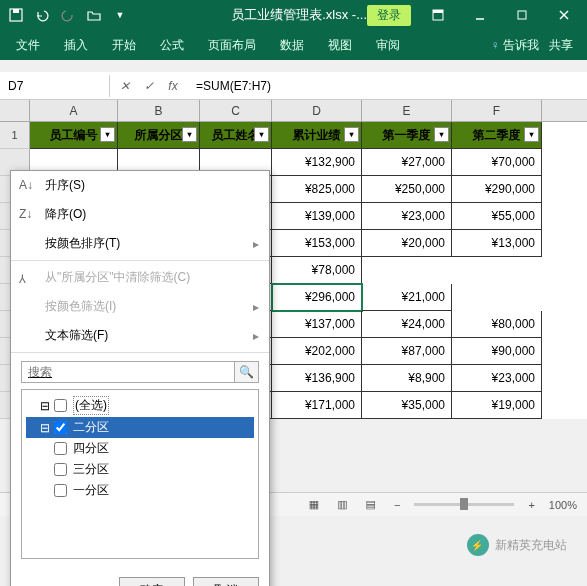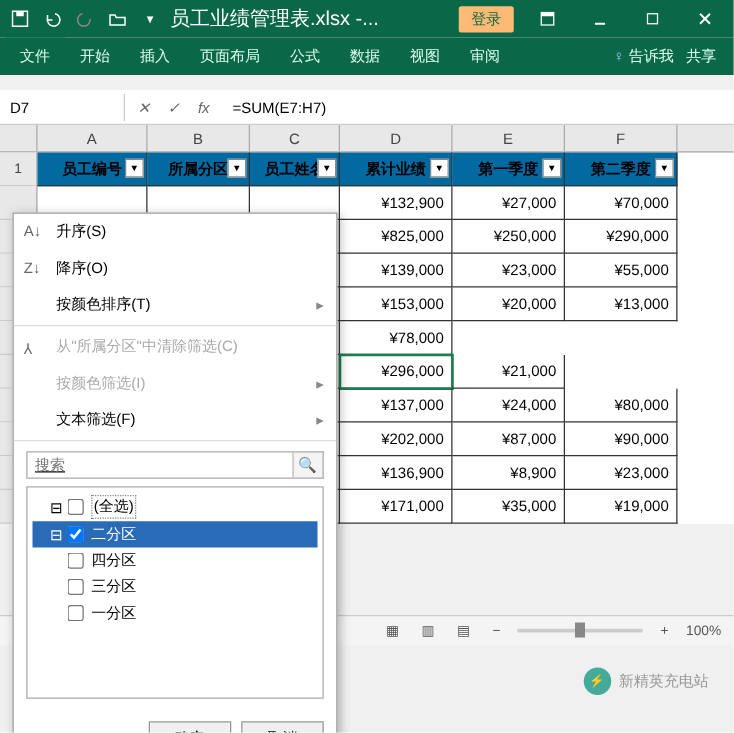--- a/index.html
+++ b/index.html
@@ -1,47 +1,47 @@
 <!DOCTYPE html>
 <html><head>
 <meta charset="utf-8">
 <style>
 * { margin: 0; padding: 0; box-sizing: border-box; font-family: "Microsoft YaHei", Arial, sans-serif; }
 body { background: #f0f0f0; width: 587px; height: 586px; overflow: hidden; position: relative; }
 
 .titlebar { background: #0a6848; height: 30px; display: flex; align-items: center; color: #fff; font-size: 12px; }
 .tb-icons { display: flex; gap: 10px; padding: 0 8px; }
 .tb-icon { width: 16px; height: 16px; display: flex; align-items: center; justify-content: center; cursor: pointer; }
-.tb-title { flex: 1; text-align: left; font-size: 16px; }
-.tb-login { background: #fdba74; color: #0a6848; padding: 2px 10px; border-radius: 2px; font-size: 12px; margin-right: 8px; cursor: pointer; }
+.tb-title { flex: 1; text-align: right; font-size: 13px; }
+.tb-login { background: #bef264; color: #0a6848; padding: 2px 10px; border-radius: 2px; font-size: 12px; margin-right: 8px; cursor: pointer; }
 .tb-right { display: flex; gap: 4px; padding-right: 4px; }
 .win-btn { width: 38px; height: 28px; display: flex; align-items: center; justify-content: center; cursor: pointer; }
 
 .ribbon { background: #0a6848; height: 30px; display: flex; align-items: center; color: #dfe; font-size: 12px; padding: 0 4px; }
 .ribbon-tab { padding: 0 12px; height: 30px; line-height: 30px; cursor: pointer; }
 .ribbon-tab.file { background: #0a6848; }
 .ribbon-right { margin-left: auto; display: flex; gap: 10px; padding-right: 10px; }
 
 .formula-bar { background: #fff; border-bottom: 1px solid #ccc; height: 28px; display: flex; align-items: center; font-size: 12px; margin-top:12px;}
-.name-box { width: 100px; padding: 0 8px; border-right: 1px solid #ccc; height: 22px; line-height: 22px; }
+.name-box { width: 110px; padding: 0 8px; border-right: 1px solid #ccc; height: 22px; line-height: 22px; }
 .fb-btns { display: flex; gap: 6px; padding: 0 6px; align-items: center; }
 .fb-btn { width: 18px; height: 18px; display: flex; align-items: center; justify-content: center; color: #666; cursor: pointer; font-style: italic; }
 .formula-input { flex: 1; padding: 0 8px; height: 22px; line-height: 22px; }
 
 .sheet-area { position: relative; background: #fff; }
 .col-headers { display: flex; background: #e8e8e8; height: 22px; border-bottom: 1px solid #aaa; }
 .row-header-spacer { width: 30px; border-right: 1px solid #aaa; }
 .col-header { border-right: 1px solid #aaa; text-align: center; font-size: 12px; line-height: 22px; color: #444; }
 .col-A { width: 88px; } .col-B { width: 82px; } .col-C { width: 72px; }
 .col-D { width: 90px; } .col-E { width: 90px; } .col-F { width: 90px; }
 
 .data-row { display: flex; height: 27px; }
 .row-num { width: 30px; background: #e8e8e8; border-right: 1px solid #aaa; border-bottom: 1px solid #ccc; text-align: center; font-size: 11px; line-height: 27px; color: #444; }
 .cell { border-right: 1px solid #333; border-bottom: 1px solid #333; font-size: 12px; padding: 0 6px; line-height: 27px; text-align: right; }
-.header-cell { background: #0369a1; font-weight: bold; text-align: center; position: relative; }
+.header-cell { background: #4d7c0f; font-weight: bold; text-align: center; position: relative; }
 .filter-btn { position: absolute; right: 2px; top: 5px; width: 15px; height: 15px; background: #fff; border: 1px solid #888; display: flex; align-items: center; justify-content: center; font-size: 8px; cursor: pointer; }
 .cell.selected { outline: 2px solid #1a7f4e; outline-offset: -1px; }
 
 .filter-menu { position: absolute; left: 10px; top: 170px; width: 260px; background: #fff; border: 1px solid #999; box-shadow: 2px 2px 8px rgba(0,0,0,0.3); font-size: 12px; z-index: 100; }
 .menu-item { padding: 6px 10px 6px 34px; display: flex; align-items: center; position: relative; cursor: pointer; }
 .menu-icon { position: absolute; left: 8px; width: 16px; height: 16px; color: #666; }
 .menu-arrow { margin-left: auto; color: #888; }
 .menu-item.disabled { color: #aaa; }
 .menu-sep { height: 1px; background: #ddd; margin: 2px 0; }
 .search-row { padding: 6px 10px; display: flex; }
@@ -117,24 +117,24 @@
         <svg width="12" height="12">
           <line x1="2" y1="2" x2="10" y2="10" stroke="#fff" stroke-width="1.5"></line>
           <line x1="10" y1="2" x2="2" y2="10" stroke="#fff" stroke-width="1.5"></line>
         </svg>
       </span>
   </div>
 </div>
 
 <div class="ribbon">
   <div class="ribbon-tab file">文件</div>
+  <div class="ribbon-tab">插入</div>
   <div class="ribbon-tab">开始</div>
-  <div class="ribbon-tab">插入</div>
+  <div class="ribbon-tab">公式</div>
   <div class="ribbon-tab">页面布局</div>
-  <div class="ribbon-tab">公式</div>
   <div class="ribbon-tab">数据</div>
   <div class="ribbon-tab">视图</div>
   <div class="ribbon-tab">审阅</div>
   <div class="ribbon-right">
     <span><span style="color:#9cf">♀ </span><span>告诉我</span></span>
     <span>共享</span>
   </div>
 </div>
 
 <div class="formula-bar">

